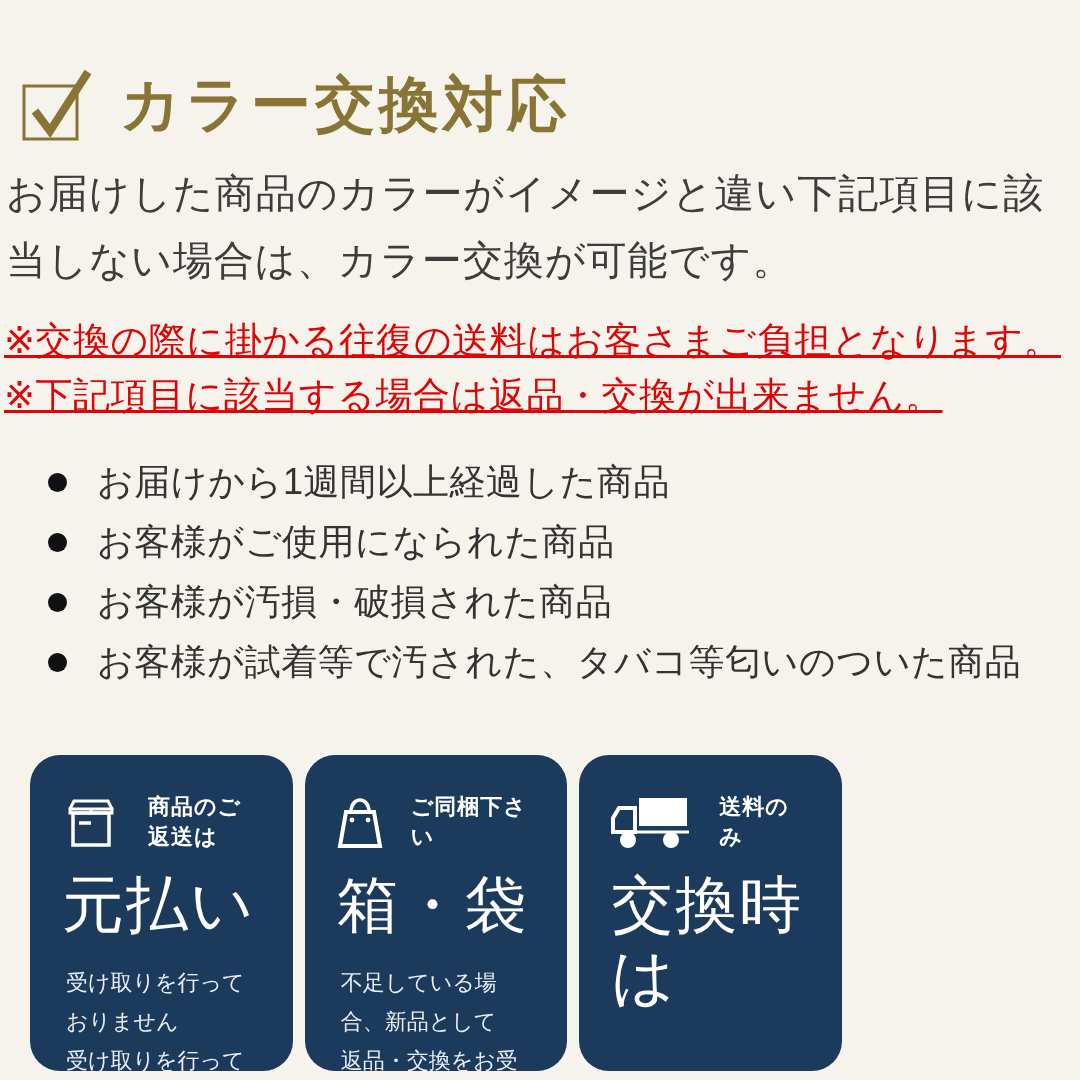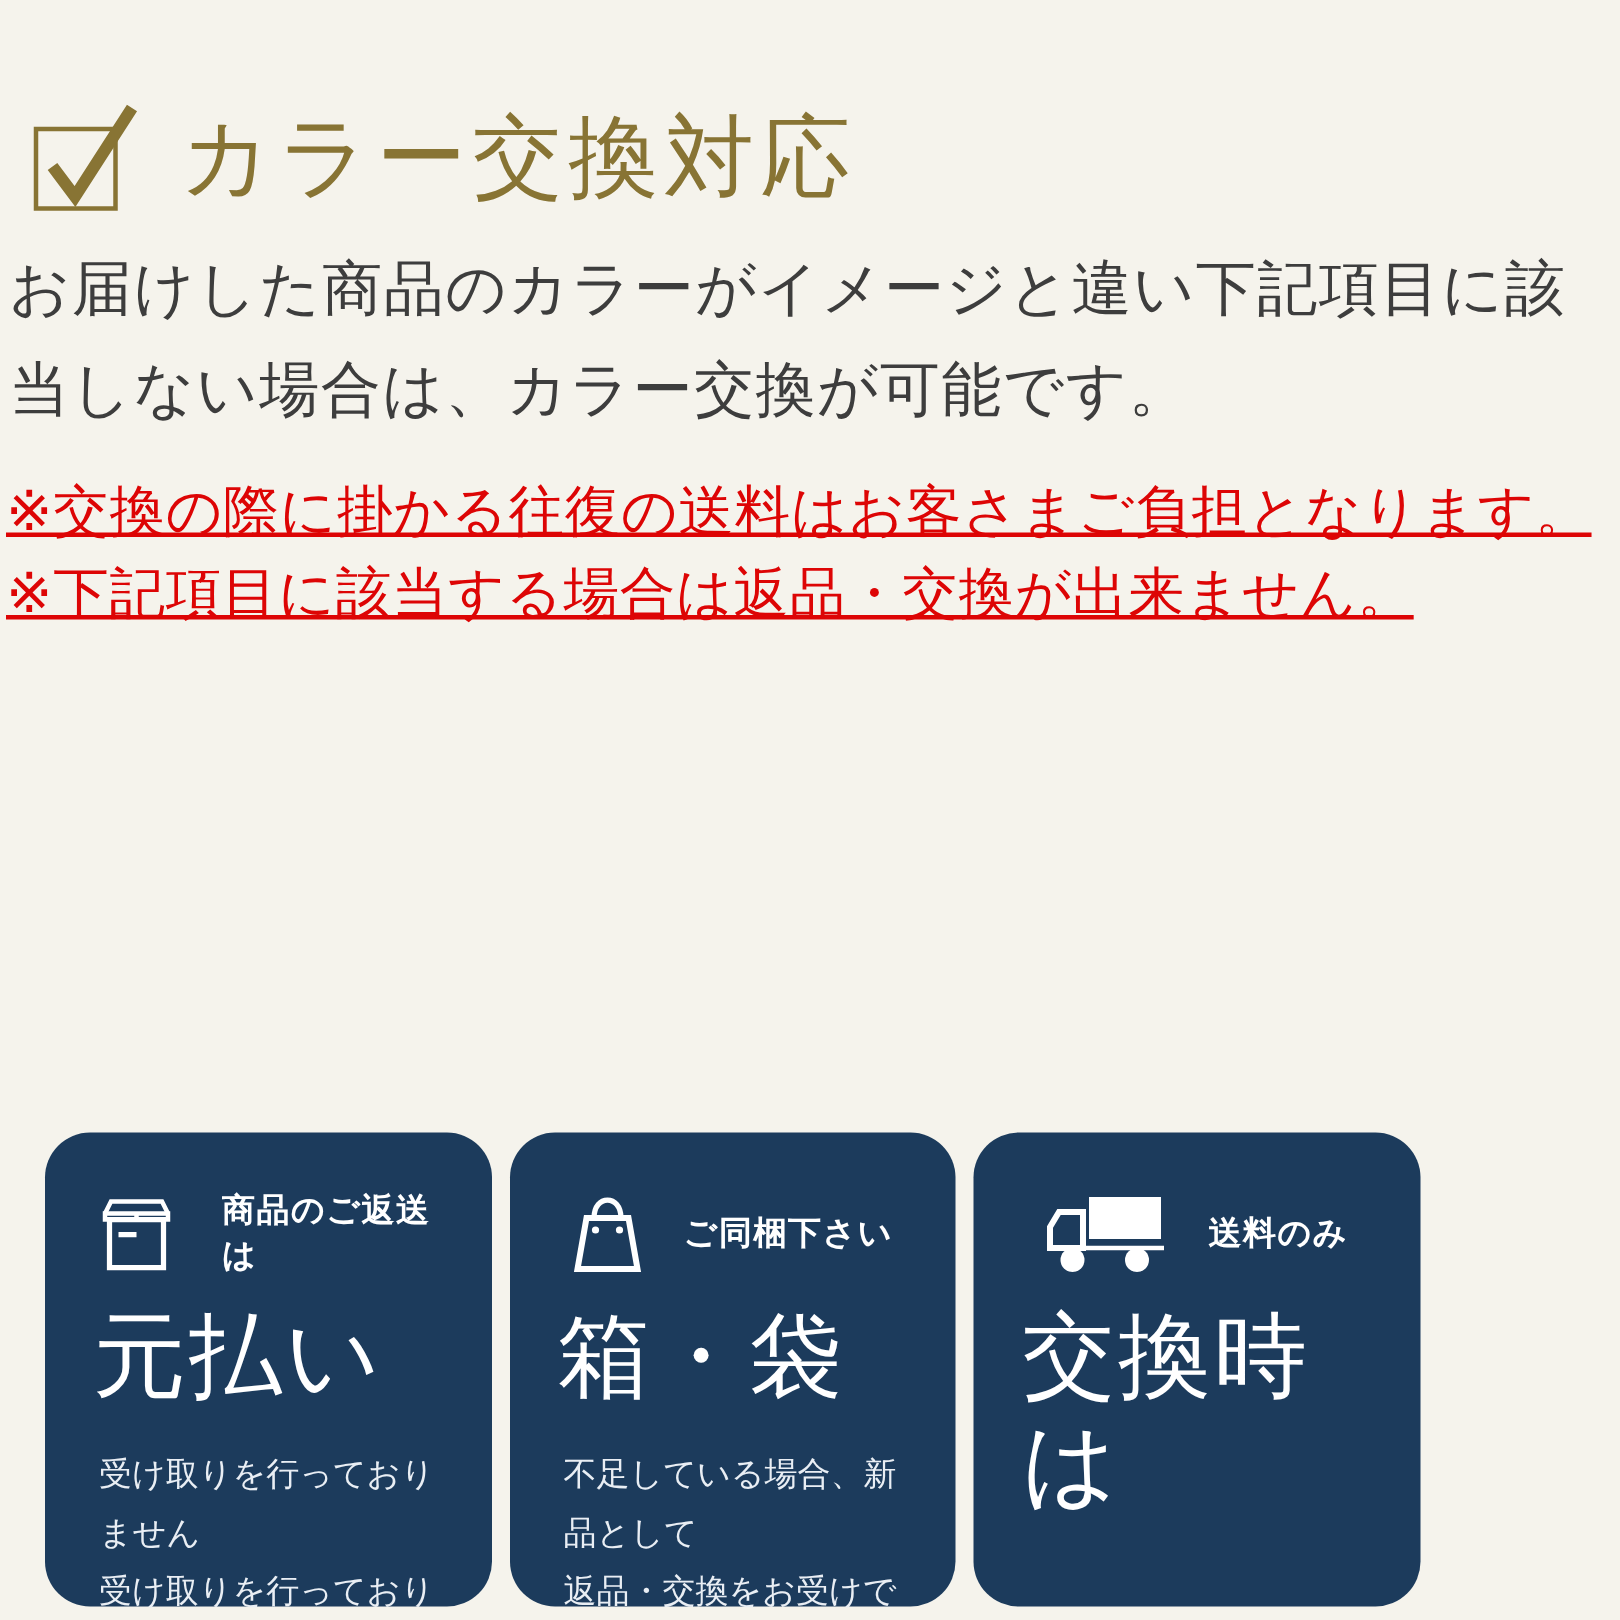--- a/index.html
+++ b/index.html
@@ -3,39 +3,39 @@
 <meta charset="utf-8">
 <style>
   * { margin:0; padding:0; box-sizing:border-box; }
   html,body { width:1080px; height:1080px; }
   body { font-family:"Liberation Sans","DejaVu Sans",sans-serif; }
   .page { position:relative; width:1080px; height:1080px; background:#f5f3ec; overflow:hidden; }
 
   
   .heading-row { position:absolute; top:64px; left:20px; display:flex; align-items:flex-end; }
   .check-icon { width:76px; height:78px; overflow:visible; flex:0 0 auto; }
-  .page-title { font-family:"Liberation Serif","DejaVu Serif",serif; font-size:60px; font-weight:400;
+  .page-title { font-family:"Liberation Serif","DejaVu Serif",serif; font-size:60px; font-weight:700;
                 color:#887434; letter-spacing:4px; line-height:74px; margin-left:24px; }
 
   
   .intro { position:absolute; top:160px; left:6px; width:1070px;
            font-size:40px; line-height:67px; color:#3d3d3d; letter-spacing:1px; }
 
   
   .warnings { position:absolute; top:313px; left:4px; width:1074px;
               color:#dd0505; font-size:37px; line-height:55px; letter-spacing:0.5px;text-decoration:underline; }
 
   
   .conditions { position:absolute; top:452px; left:48px; width:1000px; }
   .condition-row { display:flex; align-items:center; height:60px; }
   .bullet-dot { width:19px; height:19px; border-radius:50%; background:#111; margin-right:30px; flex:0 0 auto; }
   .condition-text { font-size:36px; color:#333; letter-spacing:0.5px; }
 
   
-  .cards { position:absolute; top:755px; left:30px; width:917px; display:flex; gap:12px; }
+  .cards { position:absolute; top:755px; left:30px; width:812px; display:flex; gap:12px; }
   .card { flex:1 1 0; height:316px; background:#1c3b5c; border-radius:30px;
           padding:36px 32px 0; color:#fff; }
   .card-head { display:flex; justify-content:center; align-items:center; gap:28px; height:62px; }
   .card-icon { flex:0 0 auto; display:block; }
   .card-caption { font-size:22px; font-weight:600; letter-spacing:1px; color:#fff; }
   .card-title { margin-top:16px; text-align:left; font-size:62px; font-weight:500;
                 letter-spacing:2px; line-height:72px; color:#fff; }
   .card-note { margin-top:22px; padding:0 4px; font-size:22px; line-height:39px; color:#e9eef4; }
   .card-note span { display:block; }
 </style>
@@ -52,20 +52,38 @@
     <div class="page-title">カラー交換対応</div>
   </div>
 
   <div class="intro">お届けした商品のカラーがイメージと違い下記項目に該当しない場合は、カラー交換が可能です。</div>
 
   <div class="warnings">
     <div>※交換の際に掛かる往復の送料はお客さまご負担となります。</div>
     <div>※下記項目に該当する場合は返品・交換が出来ません。</div>
   </div>
 
+  <div class="conditions">
+    <div class="condition-row">
+      <span class="bullet-dot"></span>
+      <span class="condition-text">お届けから1週間以上経過した商品</span>
+    </div>
+    <div class="condition-row">
+      <span class="bullet-dot"></span>
+      <span class="condition-text">お客様がご使用になられた商品</span>
+    </div>
+    <div class="condition-row">
+      <span class="bullet-dot"></span>
+      <span class="condition-text">お客様が汚損・破損された商品</span>
+    </div>
+    <div class="condition-row">
+      <span class="bullet-dot"></span>
+      <span class="condition-text">お客様が試着等で汚された、タバコ等匂いのついた商品</span>
+    </div>
+  </div>
 
   <div class="cards">
 
     <div class="card">
       <div class="card-head">
         <svg class="card-icon" width="58" height="54" viewBox="0 0 58 54" fill="none">
           <path d="M8 14 H50 V18 H8 Z" stroke="#fff" stroke-width="3" fill="none"></path>
           <path d="M29 14 V18" stroke="#fff" stroke-width="3"></path>
           <path d="M11 18 H47 V50 H11 Z" stroke="#fff" stroke-width="3.5" fill="none"></path>
           <path d="M17 28 H29" stroke="#fff" stroke-width="3.5"></path>

